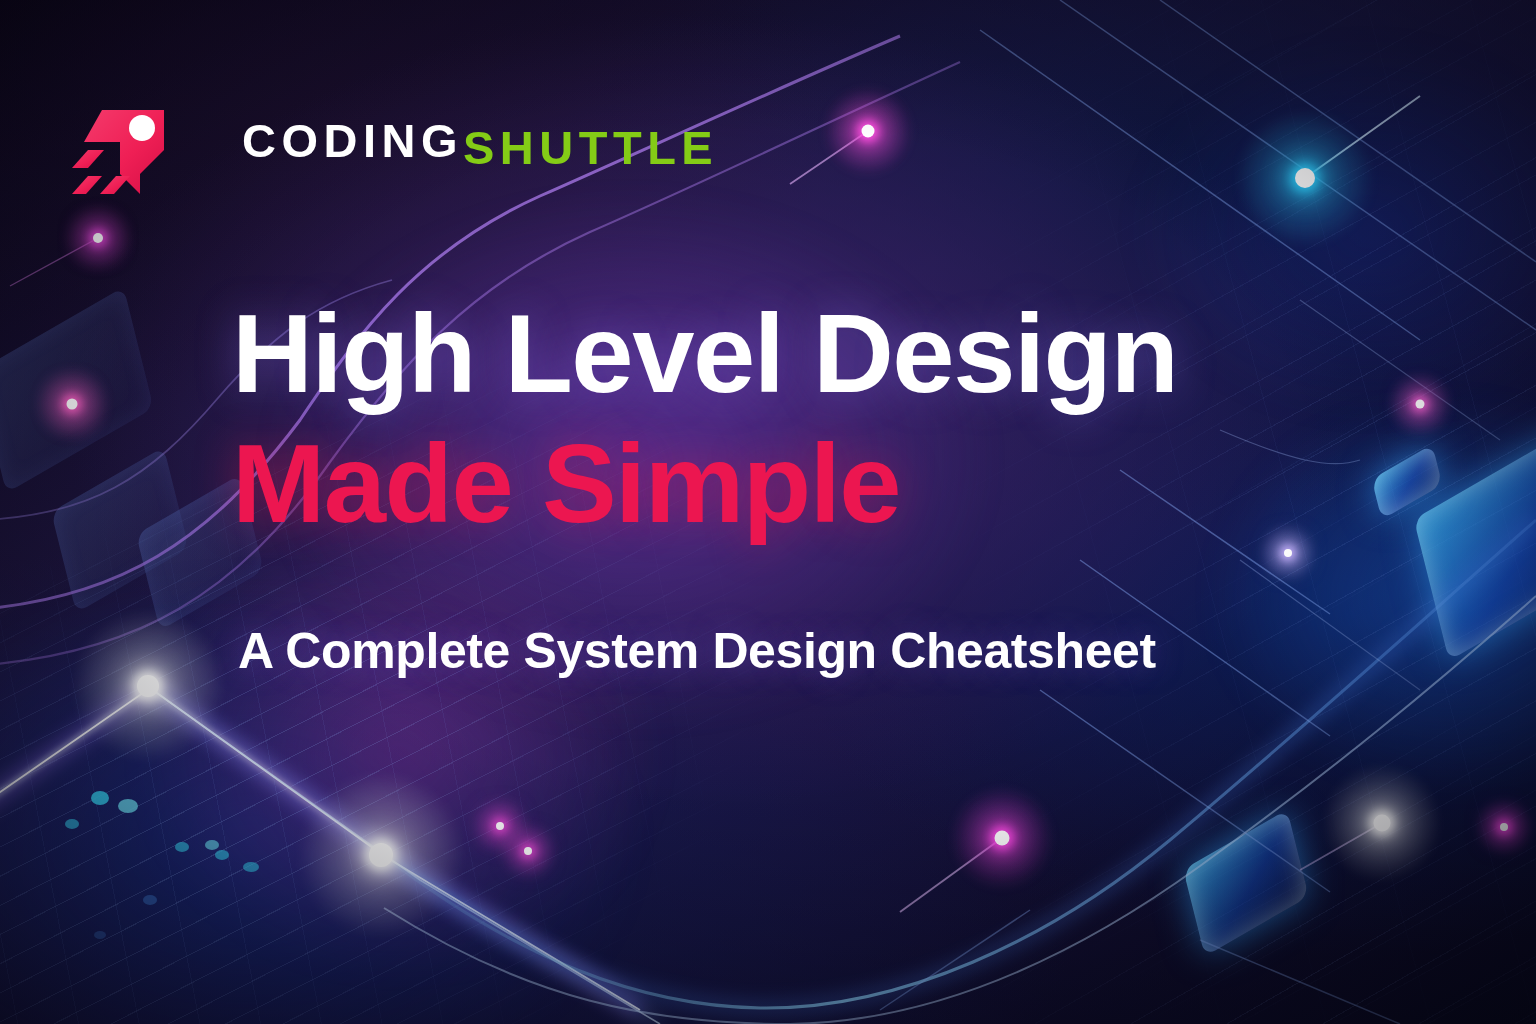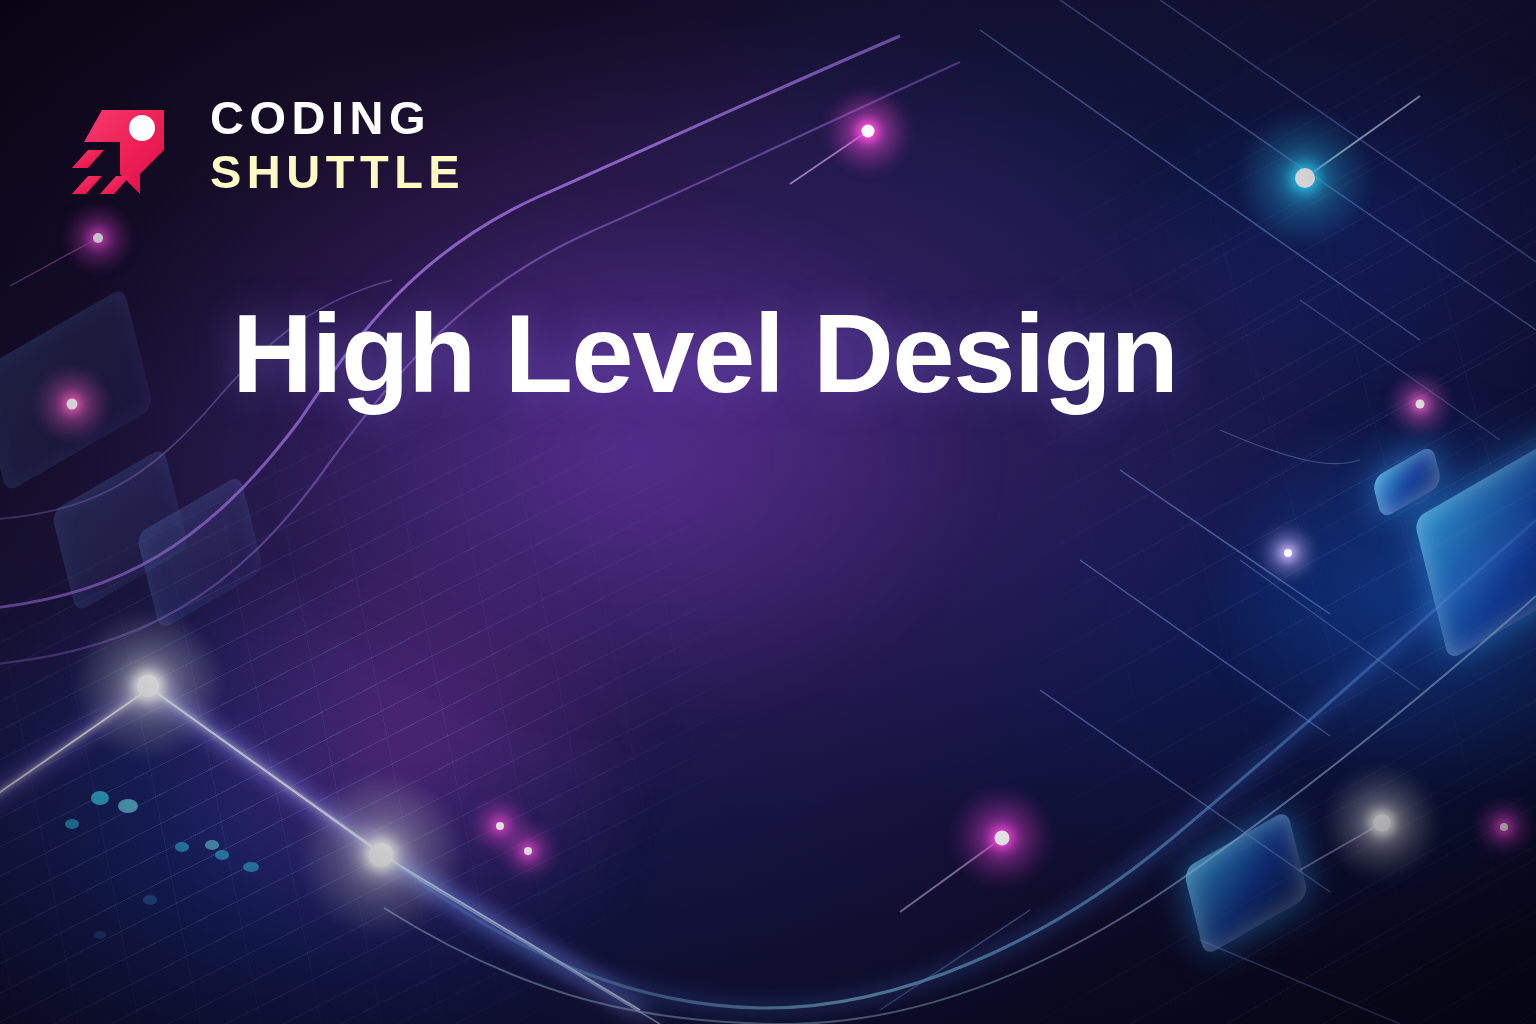--- a/index.html
+++ b/index.html
@@ -117,26 +117,26 @@
   }
 
   
   .content{position:absolute;inset:0;}
 
   .logo{
     position:absolute;left:66px;top:86px;
     display:flex;align-items:center;gap:26px;
   }
   .logo-mark{width:118px;height:118px;display:block;}
-  .logo-words{display:flex;flex-direction:column;line-height:.98;}
+  .logo-words{display:flex;flex-direction:row;line-height:.98;margin-left:32px;}
   .logo-words .w1{
     color:#ffffff;font-size:47px;font-weight:bold;letter-spacing:5.5px;
   }
   .logo-words .w2{
-    color:#fef9c3;font-size:47px;font-weight:bold;letter-spacing:5.5px;margin-top:7px;
+    color:#84cc16;font-size:47px;font-weight:bold;letter-spacing:5.5px;margin-top:7px;
   }
 
   .headline{position:absolute;left:232px;top:296px;}
   .h-line1{
     color:#ffffff;font-size:112px;font-weight:bold;letter-spacing:-1.5px;line-height:1.04;
     text-shadow:0 0 42px rgba(150,120,255,.38);
   }
   .h-line2{
     color:#ec1650;font-size:112px;font-weight:bold;letter-spacing:-1.5px;line-height:1.04;
     margin-top:14px;
@@ -303,16 +303,18 @@
         <path d="M 50,90 L 64,90 L 48,108 L 34,108 Z" fill="url(#gLogo)"></path>
       </svg>
       <div class="logo-words">
         <span class="w1">CODING</span>
         <span class="w2">SHUTTLE</span>
       </div>
     </div>
 
     <div class="headline">
       <div class="h-line1">High Level Design</div>
+      <div class="h-line2">Made Simple</div>
     </div>
 
+    <div class="subtitle">A Complete System Design Cheatsheet</div>
   </div>
 </div>
 
 </body></html>

